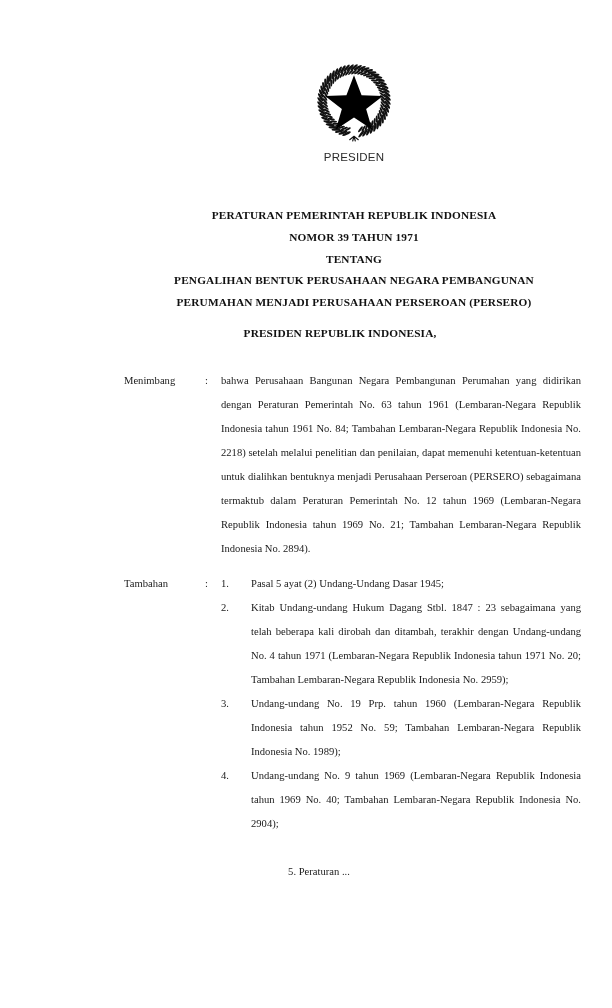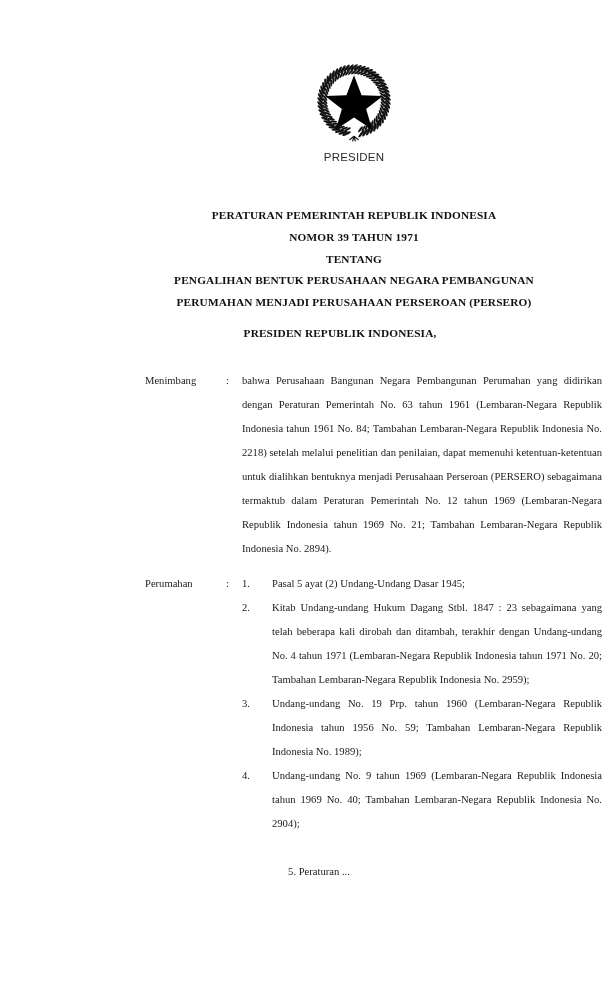--- a/index.html
+++ b/index.html
@@ -71,21 +71,21 @@
     text-align: center;
     font-weight: bold;
     font-size: 11.3px;
     letter-spacing: 0.15px;
     color: #111;
   }
 
   
   .section {
     position: absolute;
-    left: 97px;
+    left: 76px;
     width: 457px;
     font-size: 10.6px;
     line-height: 24px;
   }
   #sec-menimbang { top: 369px; }
   #sec-mengingat { top: 572px; }
 
   .row { display: flex; align-items: flex-start; }
 
   .label {
@@ -265,37 +265,37 @@
   <div class="section" id="sec-menimbang">
     <div class="row">
       <div class="label">Menimbang</div>
       <div class="colon">:</div>
       <div class="body-text">bahwa Perusahaan Bangunan Negara Pembangunan Perumahan yang didirikan dengan Peraturan Pemerintah  No. 63 tahun 1961 (Lembaran-Negara Republik Indonesia tahun 1961 No. 84; Tambahan Lembaran-Negara Republik Indonesia No. 2218) setelah melalui penelitian dan penilaian, dapat memenuhi ketentuan-ketentuan untuk dialihkan bentuknya menjadi Perusahaan Perseroan (PERSERO) sebagaimana termaktub dalam Peraturan Pemerintah  No. 12 tahun 1969 (Lembaran-Negara Republik Indonesia tahun 1969 No. 21; Tambahan Lembaran-Negara Republik Indonesia No. 2894).</div>
     </div>
   </div>
 
   <div class="section" id="sec-mengingat">
     <div class="row">
-      <div class="label">Perumahan</div>
+      <div class="label">Tambahan</div>
       <div class="colon">:</div>
       <div class="list-wrap">
 
         <div class="num-row">
           <div class="num">1.</div>
           <div class="num-text">Pasal 5 ayat (2) Undang-Undang Dasar 1945;</div>
         </div>
 
         <div class="num-row">
           <div class="num">2.</div>
           <div class="num-text">Kitab Undang-undang Hukum Dagang Stbl. 1847 : 23 sebagaimana yang telah beberapa kali dirobah dan ditambah, terakhir dengan Undang-undang  No. 4 tahun 1971 (Lembaran-Negara Republik Indonesia tahun 1971 No. 20; Tambahan Lembaran-Negara Republik Indonesia No. 2959);</div>
         </div>
 
         <div class="num-row">
           <div class="num">3.</div>
-          <div class="num-text">Undang-undang  No. 19 Prp. tahun 1960 (Lembaran-Negara Republik Indonesia tahun 1956 No. 59; Tambahan Lembaran-Negara Republik Indonesia No. 1989);</div>
+          <div class="num-text">Undang-undang  No. 19 Prp. tahun 1960 (Lembaran-Negara Republik Indonesia tahun 1952 No. 59; Tambahan Lembaran-Negara Republik Indonesia No. 1989);</div>
         </div>
 
         <div class="num-row">
           <div class="num">4.</div>
           <div class="num-text">Undang-undang  No. 9 tahun 1969 (Lembaran-Negara Republik Indonesia tahun 1969 No. 40; Tambahan Lembaran-Negara Republik Indonesia No. 2904);</div>
         </div>
 
       </div>
     </div>
   </div>

